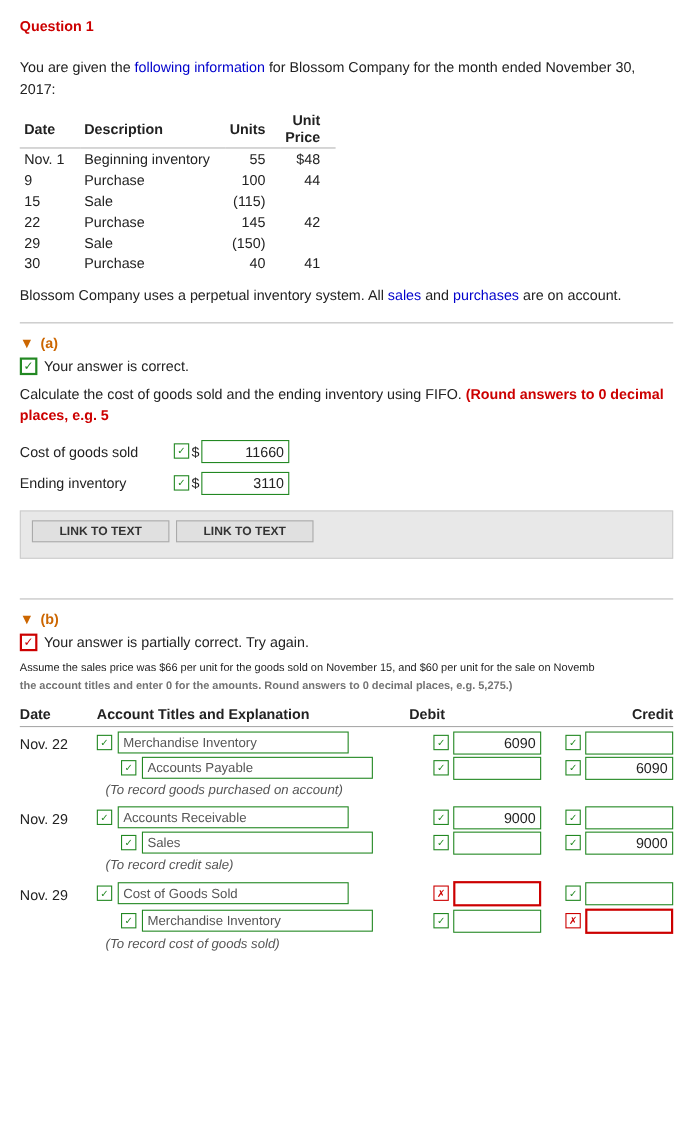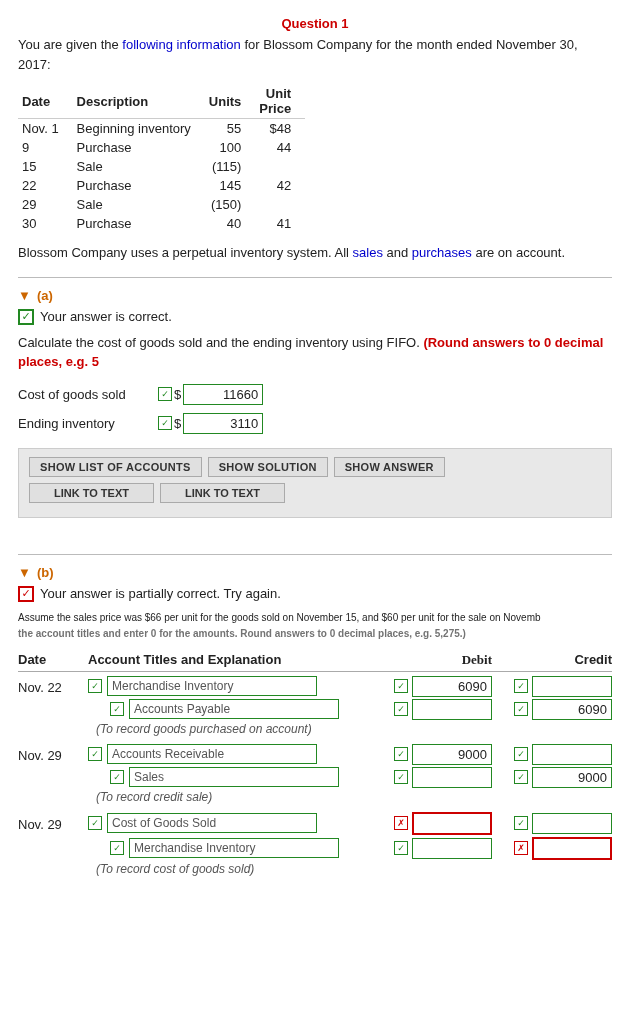--- a/index.html
+++ b/index.html
@@ -13,22 +13,21 @@
     .page {
       background: #fff;
       width: 630px;
       min-height: 1024px;
       padding: 16px 18px;
     }
     .question-label {
       color: #cc0000;
       font-weight: bold;
       font-size: 13px;
-      margin-bottom: 4px;
-      text-align: center;
+      margin-bottom: 20px;
     }
     .intro-text {
       font-size: 13px;
       margin-bottom: 10px;
       line-height: 1.5;
     }
     .highlight-blue { color: #0000cc; }
 
     
     .inventory-table {
@@ -356,25 +355,20 @@
 
   <div class="input-row">
     <span class="input-row-label">Ending inventory</span>
     <span class="check-small">✓</span>
     <span class="dollar-sign">$</span>
     <input class="input-field" type="text" value="3110" style="">
   </div>
 
   <div class="buttons-area">
     <div class="btn-row">
-      <button class="btn">SHOW LIST OF ACCOUNTS</button>
-      <button class="btn">SHOW SOLUTION</button>
-      <button class="btn">SHOW ANSWER</button>
-    </div>
-    <div class="btn-row">
       <button class="btn-link">LINK TO TEXT</button>
       <button class="btn-link">LINK TO TEXT</button>
     </div>
   </div>
 
   <div style="height: 20px;"></div>
 
   <hr class="section-divider">
 
   <div class="part-header">
@@ -389,21 +383,21 @@
 
   <div class="partial-instruction">
     Assume the sales price was $66 per unit for the goods sold on November 15, and $60 per unit for the sale on Novemb<br>
     <span class="bold-red" style="color:#737373;font-weight:bold;">the account titles and enter 0 for the amounts. Round answers to 0 decimal places, e.g. 5,275.)</span>
   </div>
 
   <div class="journal-table-wrapper">
     <div class="journal-header-row">
       <div>Date</div>
       <div>Account Titles and Explanation</div>
-      <div style="text-align:right;font-family:Liberation Serif, serif;">Debit</div>
+      <div style="">Debit</div>
       <div style="text-align:right;">Credit</div>
     </div>
 
     <div class="journal-entry-group">
 
       <div class="journal-row">
         <div class="date-cell">Nov. 22</div>
         <div class="acct-cell">
           <span class="check-small">✓</span>
           <input class="acct-input" type="text" value="Merchandise Inventory" style="">

